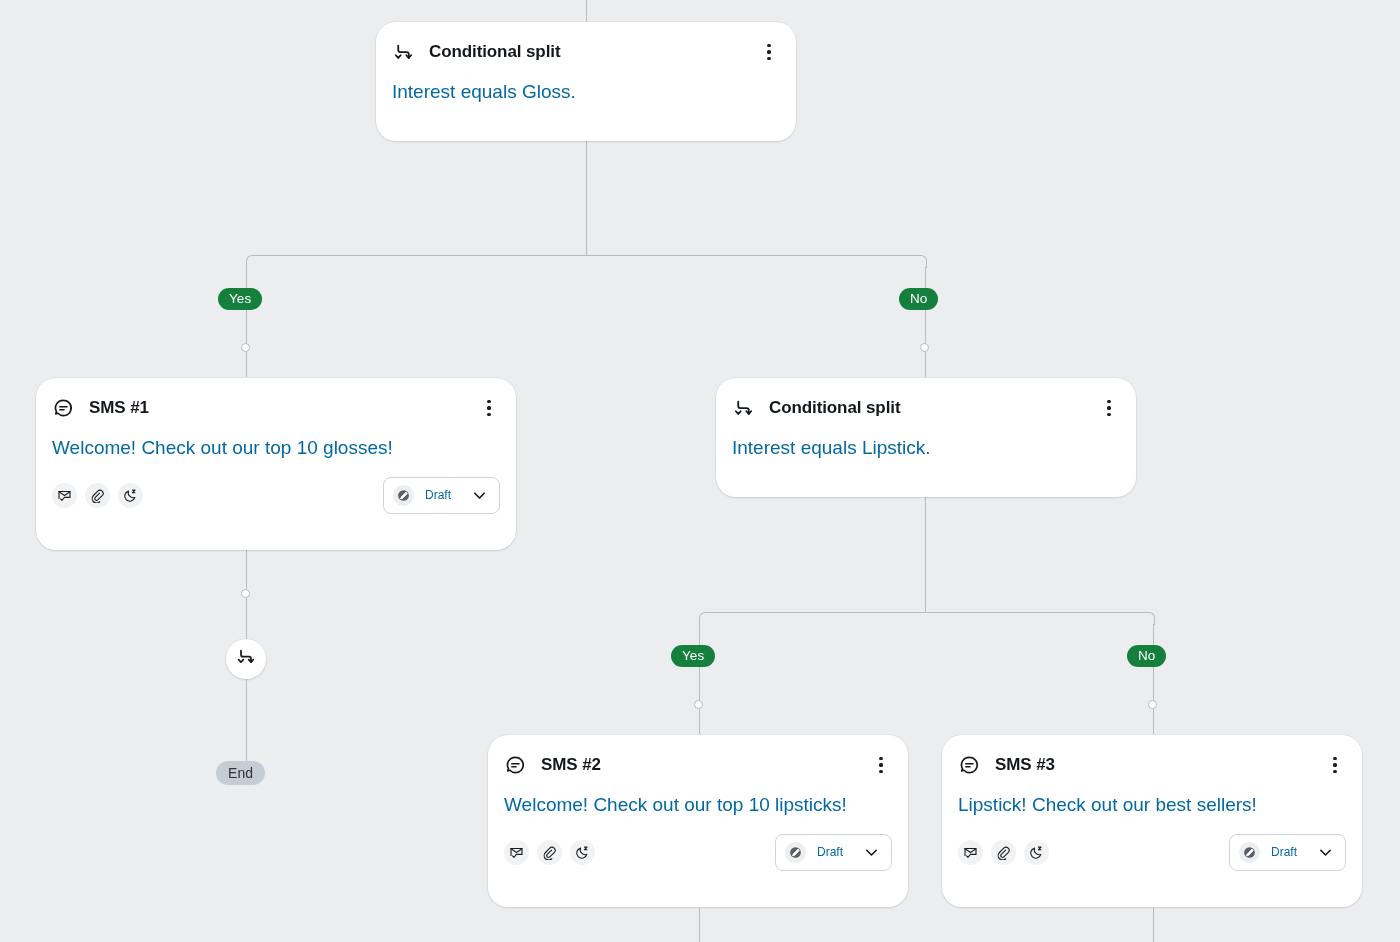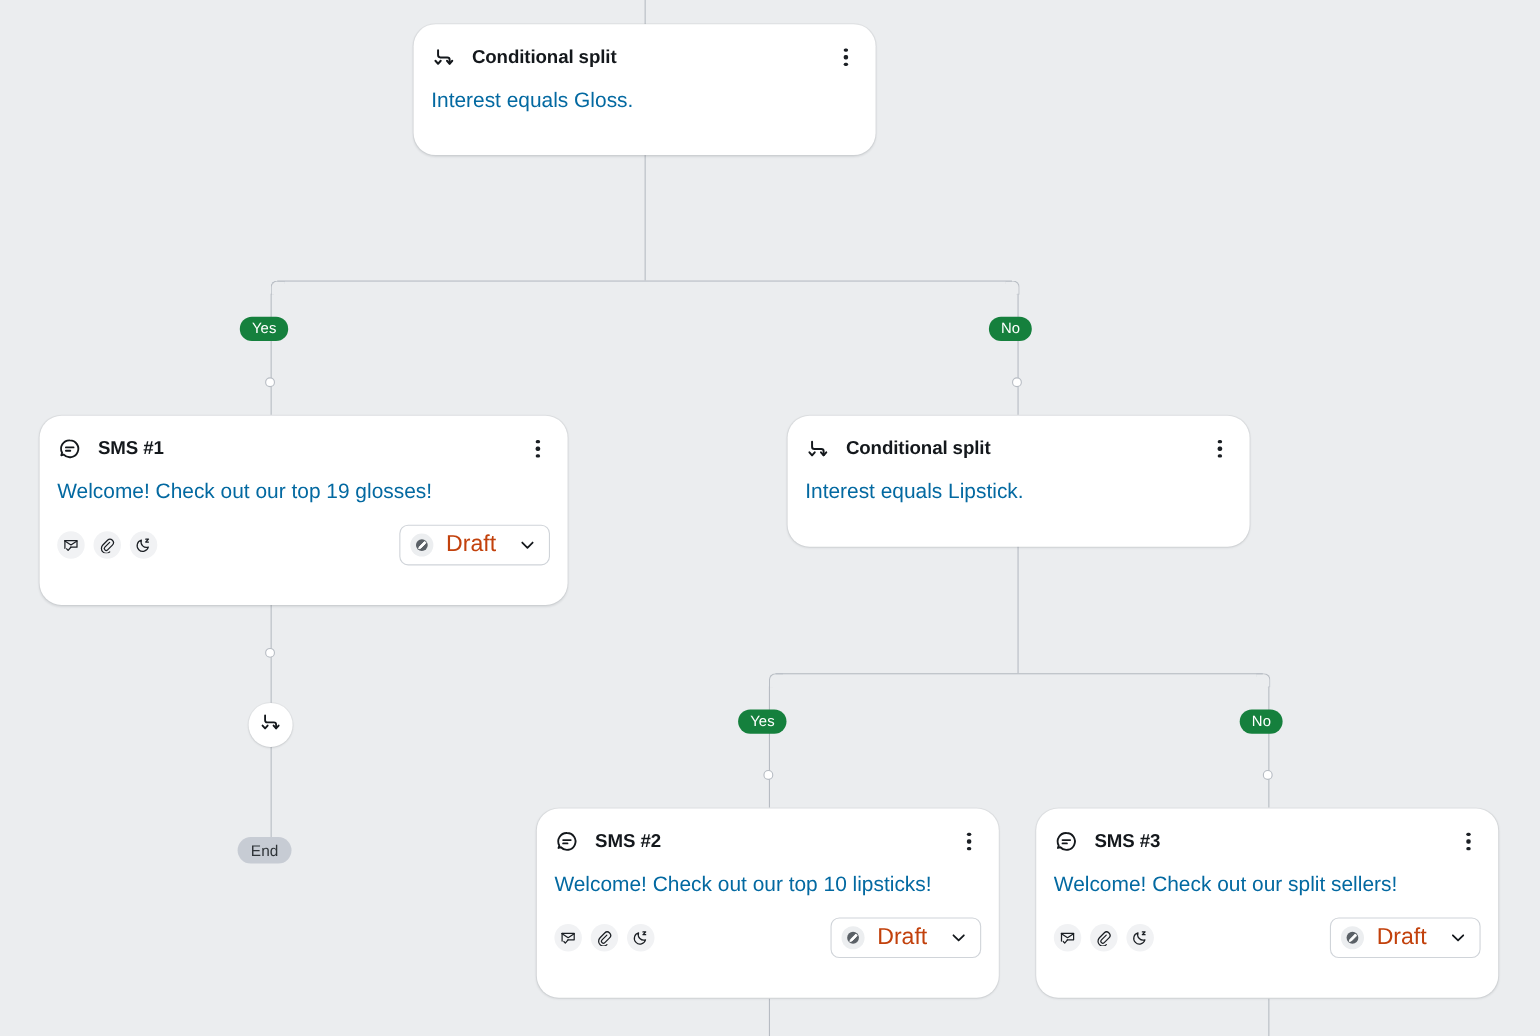--- a/index.html
+++ b/index.html
@@ -164,22 +164,22 @@
     height: 21px;
     border-radius: 50%;
     background: #eceef0;
     display: flex;
     align-items: center;
     justify-content: center;
     flex: 0 0 auto;
   }
   .status-label {
     margin: 0 20px 0 11px;
-    font-size: 21px;
-    color: #c2410c;
+    font-size: 12px;
+    color: #0369a1;
   }
   .caret { flex: 0 0 auto; display: flex; align-items: center; }
 
   
   .circle-node {
     position: absolute;
     width: 40px;
     height: 40px;
     border-radius: 50%;
     background: #ffffff;
@@ -270,21 +270,21 @@
           <path d="M6.6 8.3h6.6M6.6 11.2h3.8"></path>
         </svg>
       </span>
       <span class="card-title">SMS #1</span>
       <span class="kebab">
           <i></i>
           <i></i>
           <i></i>
         </span>
     </div>
-    <div class="card-body">Welcome! Check out our top 19 glosses!</div>
+    <div class="card-body">Welcome! Check out our top 10 glosses!</div>
     <div class="card-foot">
       <div class="chips">
         <span class="chip">
           <svg width="15" height="15" viewBox="0 0 18 18" fill="none" stroke="#1b1f24" stroke-width="1.35" stroke-linecap="round" stroke-linejoin="round">
             <path d="M2.4 4.2h13.2v7.1H8.7"></path>
               <path d="m2.4 4.6 6.6 4.3 6.6-4.3"></path>
             <path d="M2.4 4.2v8.4"></path>
               <path d="m4.3 13.1 1.6 1.7 3-3.4"></path>
           </svg>
         </span>
@@ -399,21 +399,21 @@
           <path d="M6.6 8.3h6.6M6.6 11.2h3.8"></path>
         </svg>
       </span>
       <span class="card-title">SMS #3</span>
       <span class="kebab">
           <i></i>
           <i></i>
           <i></i>
         </span>
     </div>
-    <div class="card-body">Welcome! Check out our split sellers!</div>
+    <div class="card-body">Lipstick! Check out our best sellers!</div>
     <div class="card-foot">
       <div class="chips">
         <span class="chip">
           <svg width="15" height="15" viewBox="0 0 18 18" fill="none" stroke="#1b1f24" stroke-width="1.35" stroke-linecap="round" stroke-linejoin="round">
             <path d="M2.4 4.2h13.2v7.1H8.7"></path>
               <path d="m2.4 4.6 6.6 4.3 6.6-4.3"></path>
             <path d="M2.4 4.2v8.4"></path>
               <path d="m4.3 13.1 1.6 1.7 3-3.4"></path>
           </svg>
         </span>

